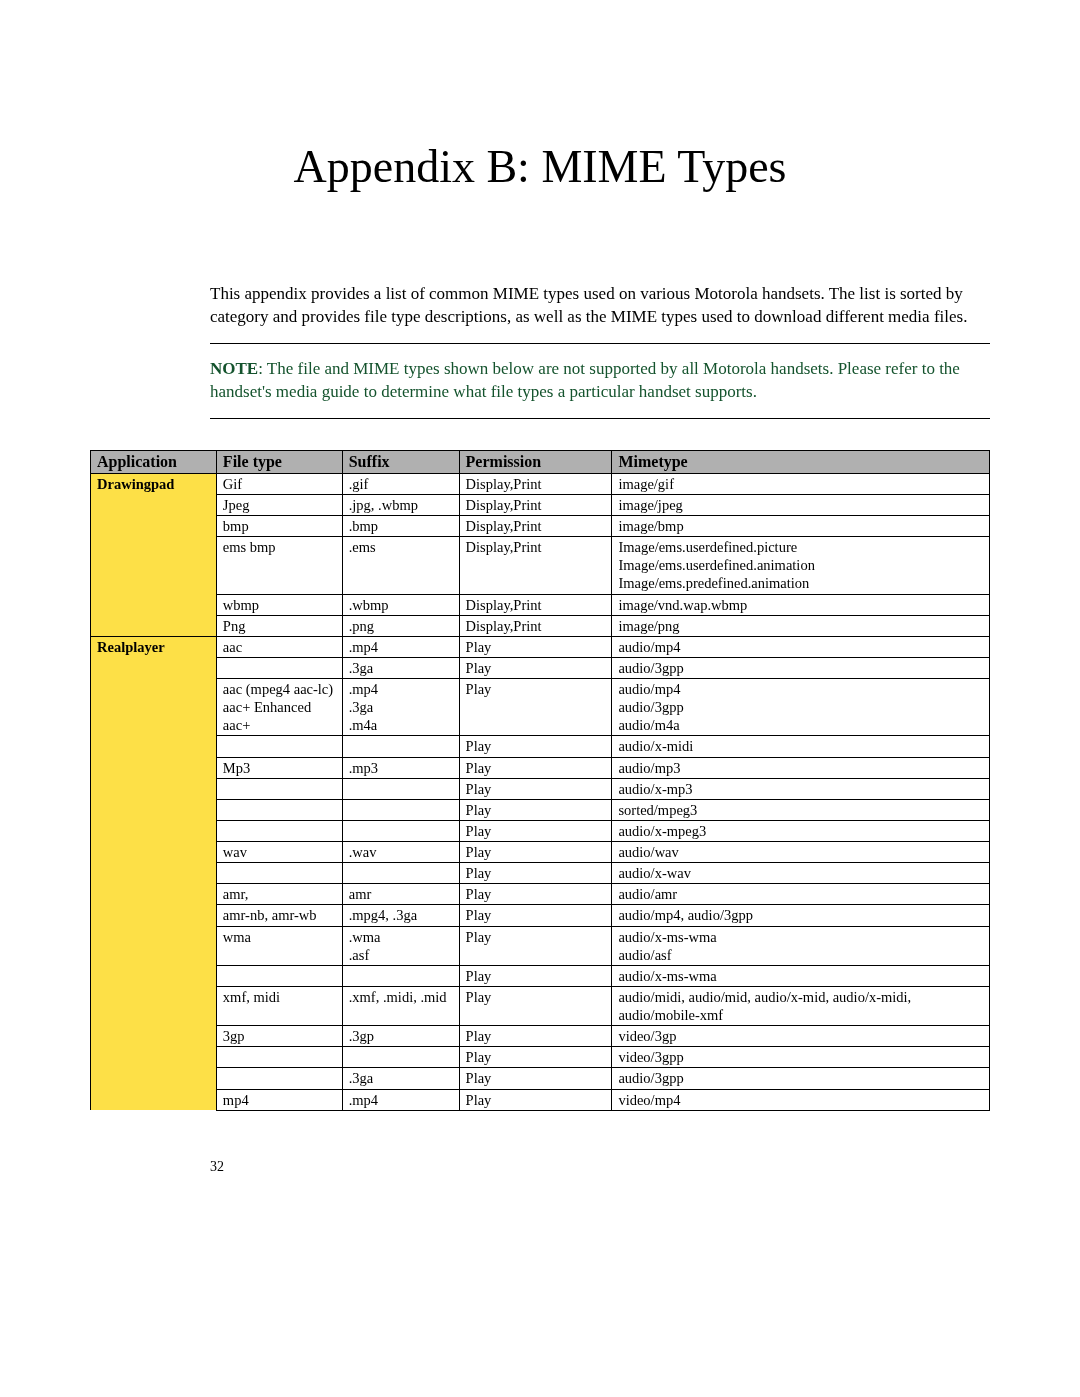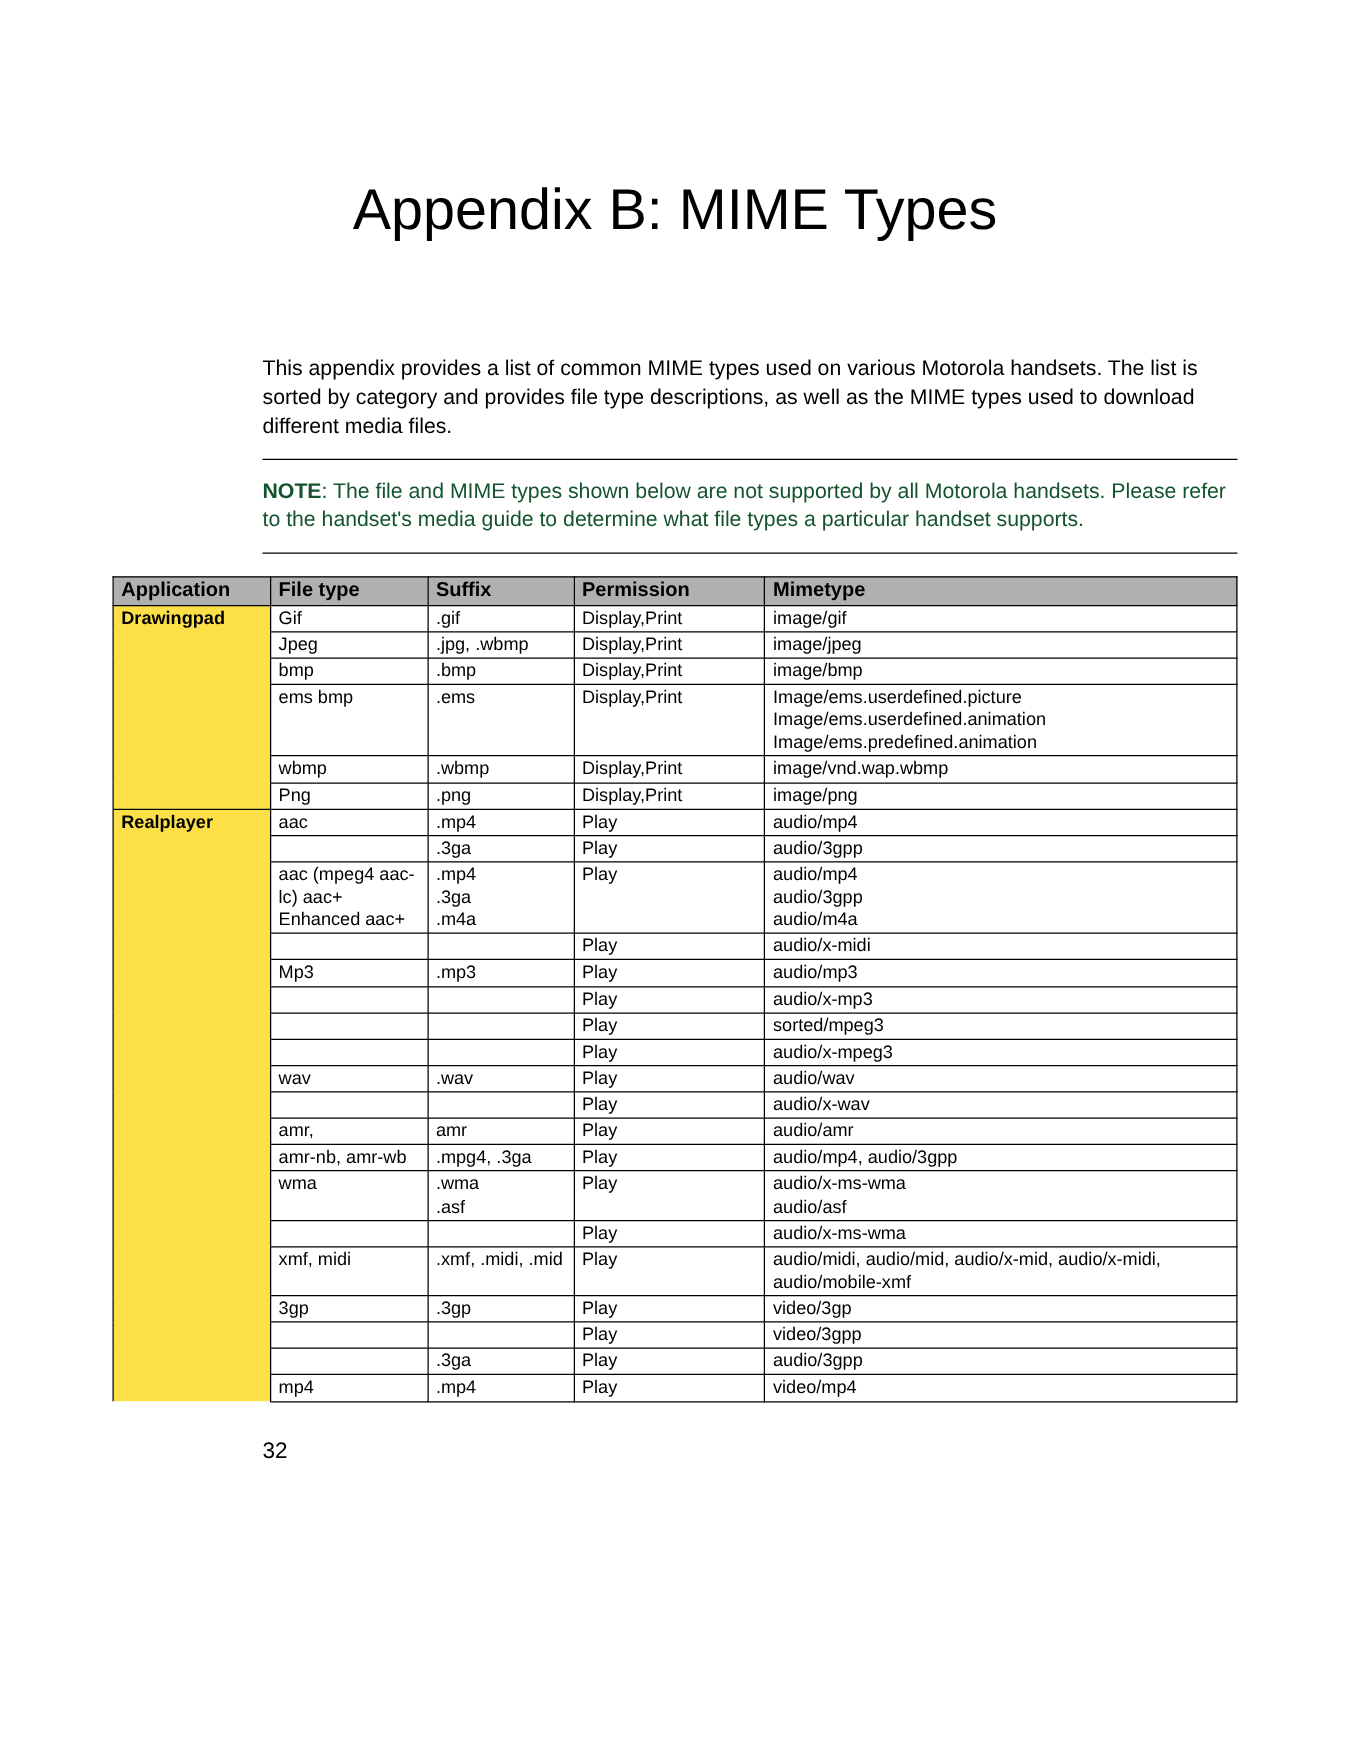--- a/index.html
+++ b/index.html
@@ -6,20 +6,21 @@
     margin: 0;
     padding: 0;
     background: #fff;
     font-family: Arial, Helvetica, sans-serif;
     color: #000;
     width: 1080px;
   }
   .page {
     padding: 80px 90px 40px 90px;
     box-sizing: border-box;
+    font-family: Liberation Serif, serif;
   }
   .title {
     font-size: 46px;
     font-weight: 400;
     text-align: center;
     margin: 60px 0 90px 0;
   }
   .body-text {
     margin-left: 120px;
     font-size: 17px;
@@ -35,21 +36,21 @@
   }
   .note {
     color: #14532d;
   }
   .note-label {
     font-weight: bold;
   }
   table.mime {
     border-collapse: collapse;
     width: 100%;
-    margin-top: 18px;
+    margin-top: 31px;
     font-size: 14.5px;
   }
   table.mime th {
     background: #b0b0b0;
     text-align: left;
     padding: 2px 6px;
     font-weight: bold;
     border: 1px solid #000;
     font-size: 16px;
   }
@@ -63,22 +64,22 @@
     background: #fde047;
     font-weight: bold;
     border-bottom: none;
   }
   .col-app   { width: 14%; }
   .col-ft    { width: 14%; }
   .col-suf   { width: 13%; }
   .col-perm  { width: 17%; }
   .col-mime  { width: 42%; }
   .page-num {
-    margin-top: 28px;
-    font-size: 18px;
+    margin-top: 48px;
+    font-size: 14px;
     margin-left: 120px;
   }
 </style>
 </head>
 <body>
 
 <div class="page">
   <div class="title">Appendix B: MIME Types</div>
 
   <div class="body-text">

